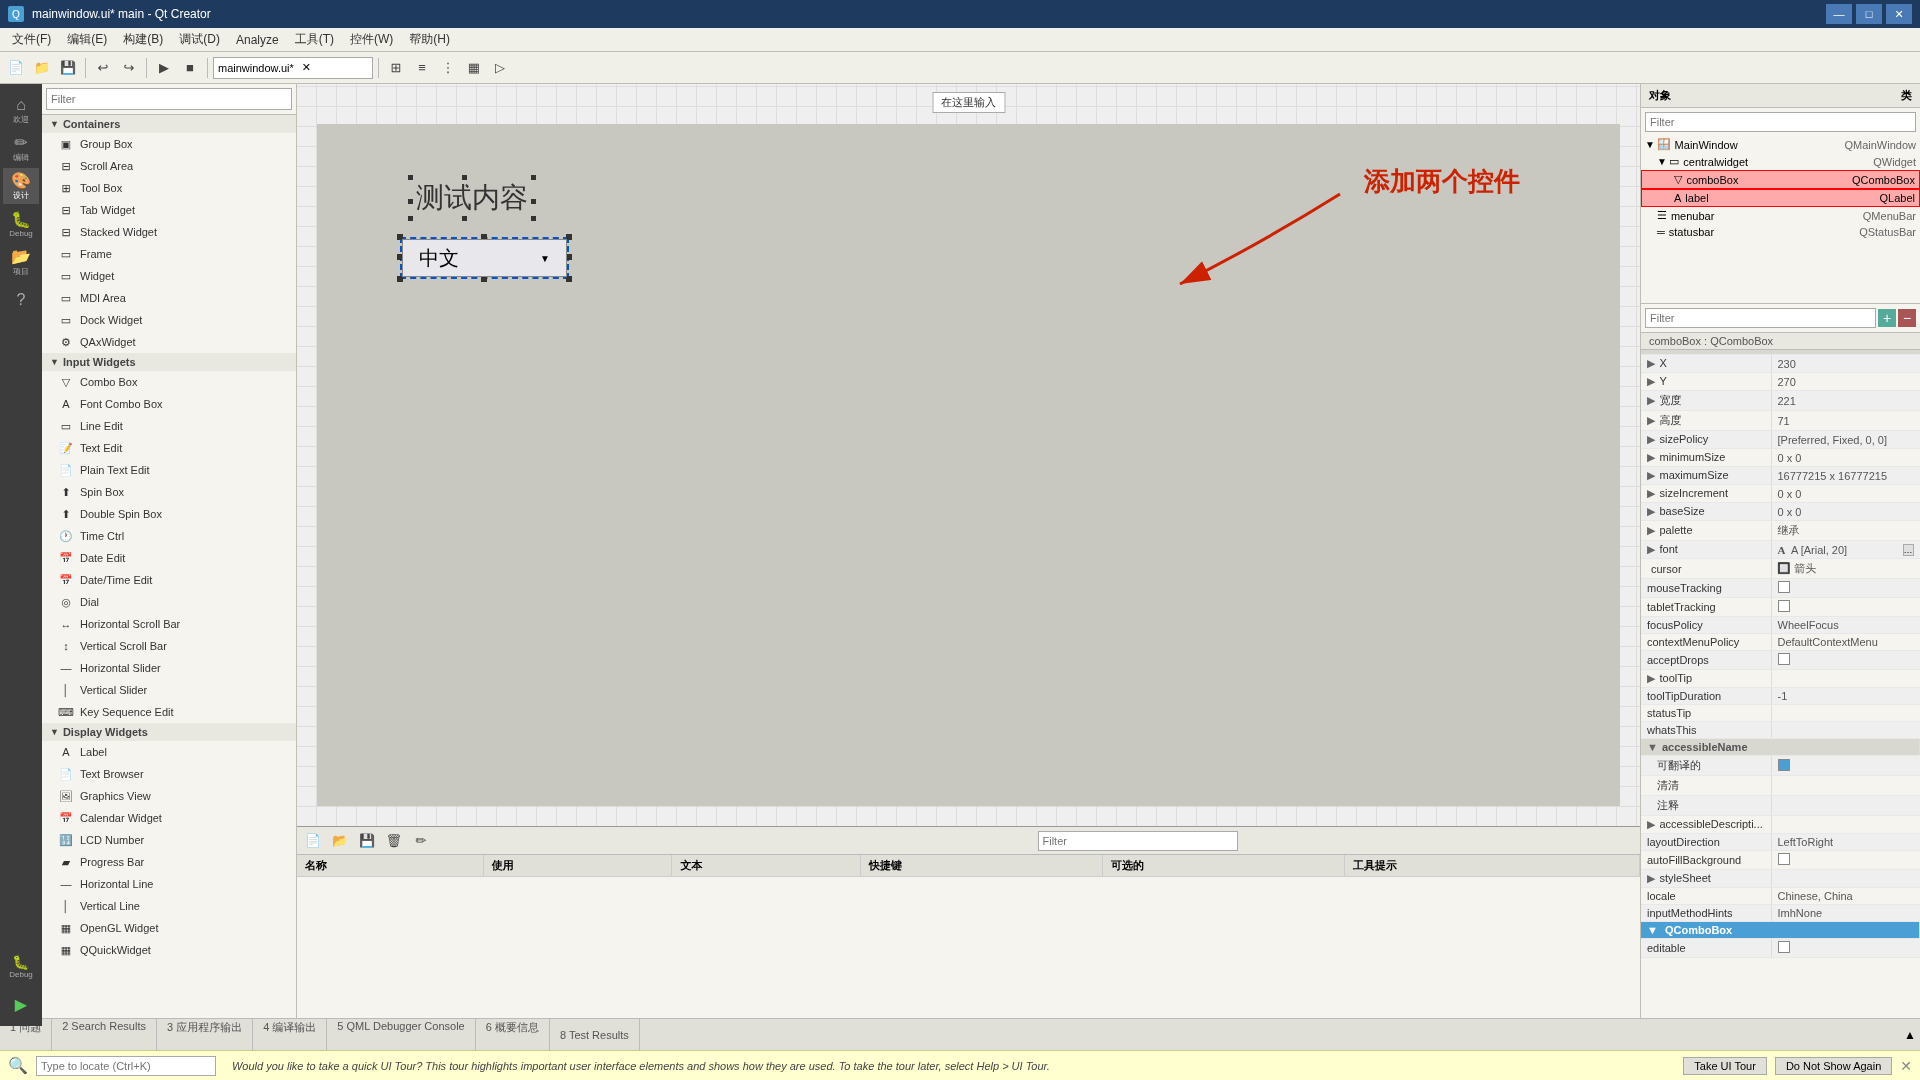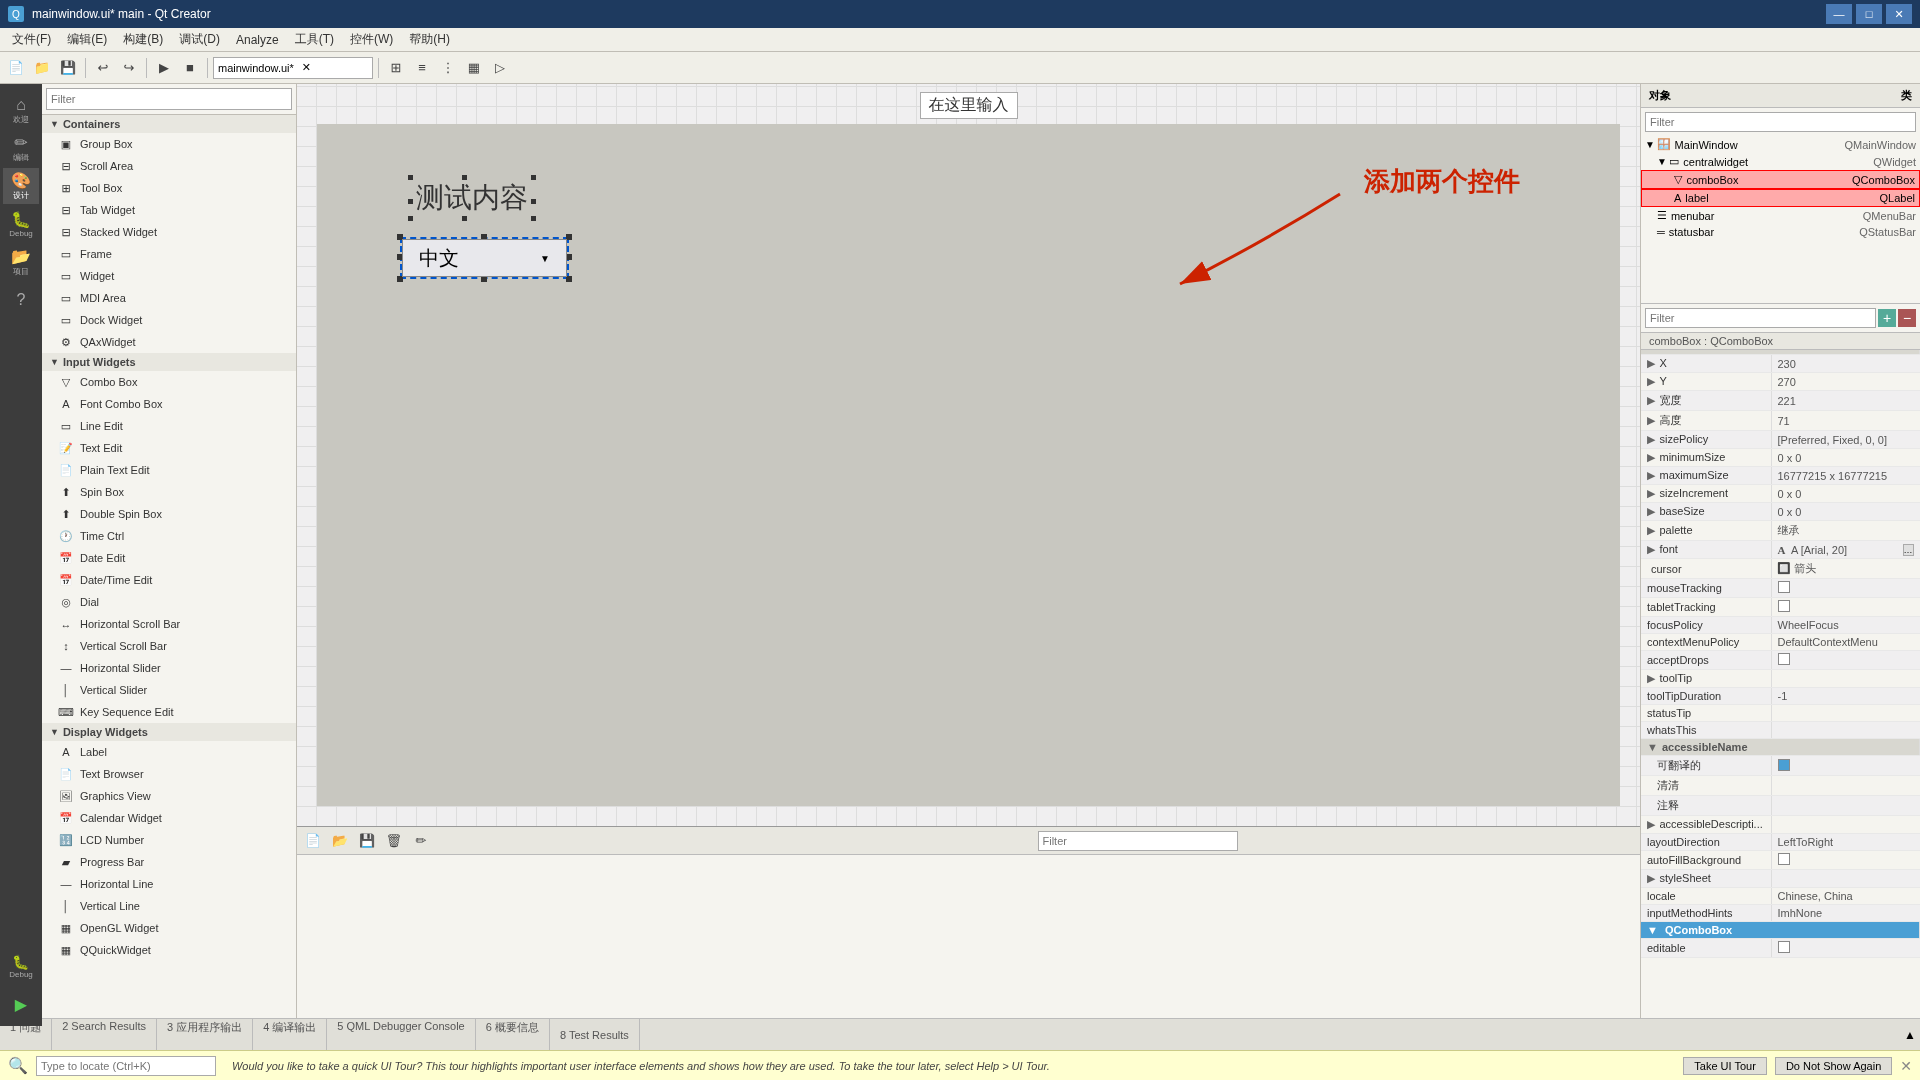--- a/index.html
+++ b/index.html
@@ -25,21 +25,21 @@
     
     .left-panel { width: 255px; background: #f5f4ef; border-right: 1px solid #c0bdb5; display: flex; flex-direction: column; overflow: hidden; }
     .panel-filter { padding: 4px; border-bottom: 1px solid #c0bdb5; }
     .panel-filter input { width: 100%; height: 22px; border: 1px solid #aaa; padding: 0 4px; font-size: 11px; }
     .widget-list { flex: 1; overflow-y: auto; }
     .section-header { background: #e8e7e0; padding: 3px 8px; font-weight: bold; font-size: 11px; color: #444; cursor: pointer; display: flex; align-items: center; gap: 4px; }
     .section-header::before { content: "▼"; font-size: 9px; }
     .widget-item { display: flex; align-items: center; gap: 6px; padding: 3px 8px 3px 16px; cursor: pointer; font-size: 11px; color: #333; }
     .widget-icon { width: 16px; height: 16px; display: flex; align-items: center; justify-content: center; font-size: 11px; flex-shrink: 0; }
     .design-canvas { flex: 1; background: #f0eff0; position: relative; overflow: hidden; }
-    .canvas-hint { position: absolute; top: 8px; left: 50%; transform: translateX(-50%); background: white; border: 1px solid #aaa; padding: 2px 8px; font-size: 16px; color: #333; }
+    .canvas-hint { position: absolute; top: 8px; left: 50%; transform: translateX(-50%); background: white; border: 1px solid #aaa; padding: 2px 8px; font-size: 11px; color: #333; }
 
     
     .bottom-panel { height: 200px; border-top: 1px solid #999; background: #f5f4ef; display: flex; flex-direction: column; }
     .bottom-toolbar { height: 28px; background: #e8e7e0; border-bottom: 1px solid #bbb; display: flex; align-items: center; padding: 0 4px; gap: 3px; }
     .bottom-filter { flex: 1; display: flex; align-items: center; padding: 0 8px; }
     .bottom-filter input { height: 20px; width: 200px; border: 1px solid #aaa; padding: 0 4px; font-size: 11px; }
     .actions-table { flex: 1; overflow-y: auto; }
     .actions-table table { width: 100%; border-collapse: collapse; }
     .actions-table th { background: #e0dfd8; border-right: 1px solid #ccc; border-bottom: 1px solid #ccc; padding: 3px 8px; text-align: left; font-size: 11px; font-weight: bold; }
     .bottom-tabs { display: flex; height: 22px; background: #e0dfd8; border-bottom: 1px solid #bbb; }
@@ -388,20 +388,35 @@
         <button class="tool-btn">📄</button>
         <button class="tool-btn">📂</button>
         <button class="tool-btn">💾</button>
         <button class="tool-btn">🗑</button>
         <button class="tool-btn">✏</button>
         <div style="flex:1;"></div>
         <div class="bottom-filter">
           <input type="text" placeholder="Filter" style="">
         </div>
       </div>
+      <div class="actions-table">
+        <table>
+          <thead>
+            <tr>
+              <th>名称</th>
+              <th>使用</th>
+              <th>文本</th>
+              <th>快捷键</th>
+              <th>可选的</th>
+              <th>工具提示</th>
+            </tr>
+          </thead>
+          <tbody></tbody>
+        </table>
+      </div>
     </div>
   </div>
 
   <div class="right-panel">
 
     <div class="right-top">
       <div class="right-panel-title">
         <span>对象</span>
         <span>类</span>
       </div>

